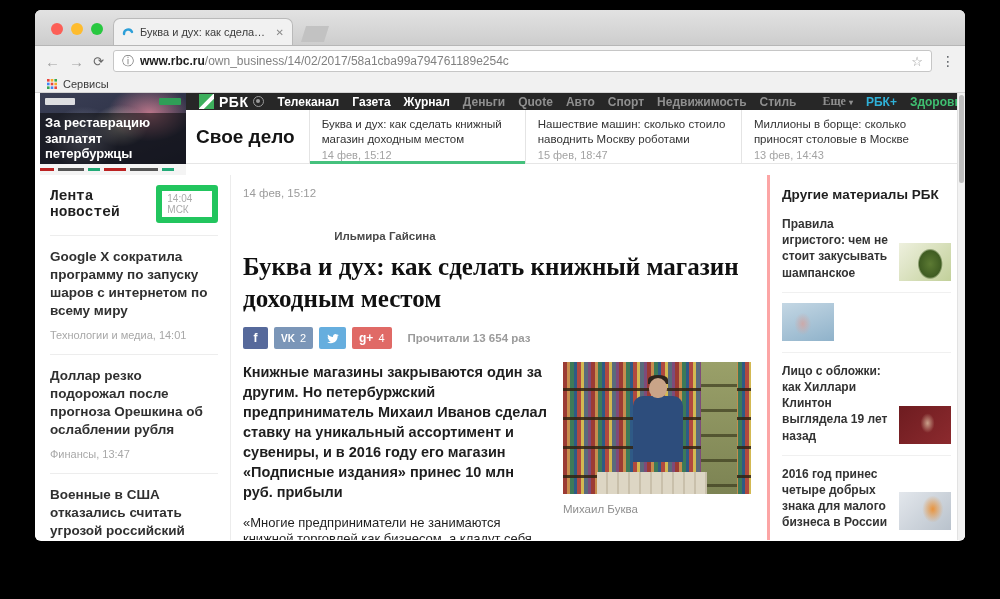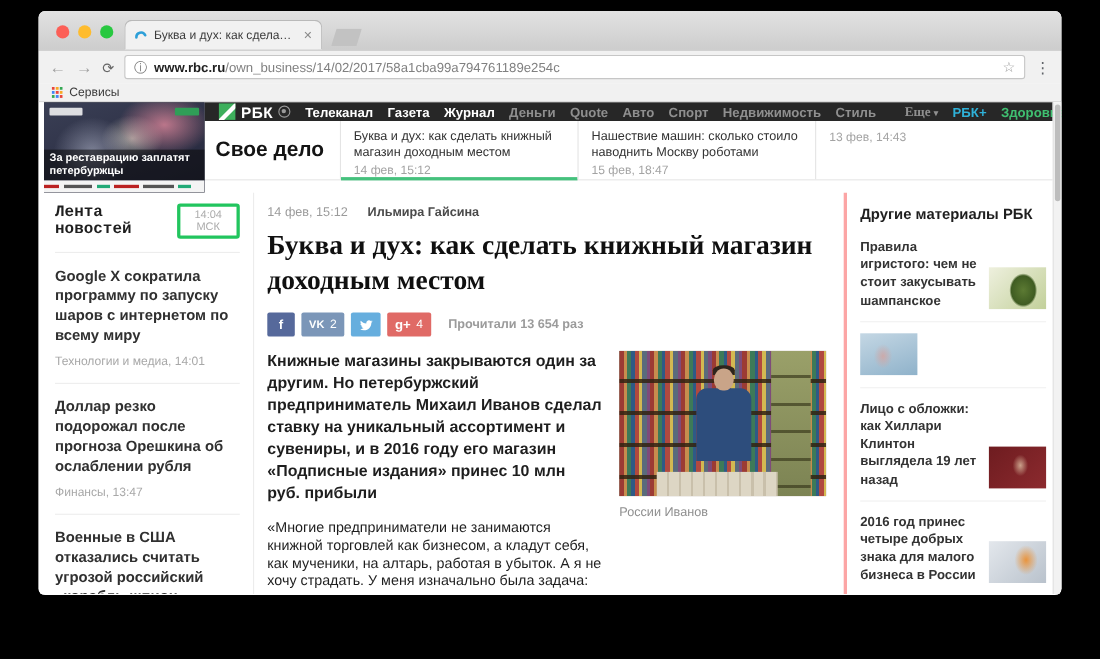--- a/index.html
+++ b/index.html
@@ -44,21 +44,21 @@
   .ad { width:146px; height:82px; margin-left:5px; position:relative; overflow:hidden; background:#1c1e2c; cursor:pointer; }
   .ad-art { position:absolute; inset:0;
     background:
       radial-gradient(60px 40px at 75% 25%, rgba(233,140,160,.75), transparent 70%),
       radial-gradient(50px 45px at 30% 55%, rgba(200,205,225,.5), transparent 70%),
       radial-gradient(40px 30px at 55% 40%, rgba(240,230,210,.6), transparent 70%),
       linear-gradient(160deg,#3a3f55,#23253a); }
   .ad-chip-l { position:absolute; left:5px; top:5px; width:30px; height:7px; background:rgba(250,250,250,.85); border-radius:1px; }
   .ad-chip-r { position:absolute; right:5px; top:5px; width:22px; height:7px; background:#2f9e57; border-radius:1px; }
   .ad-headline { position:absolute; left:0; right:0; bottom:11px; padding:2px 5px; background:rgba(10,10,10,.55);
-                 color:#fff; font-size:10px; font-weight:bold; line-height:1.2; }
+                 color:#fff; font-size:13px; font-weight:bold; line-height:1.2; }
   .ad-ticker { position:absolute; left:0; right:0; bottom:0; height:11px; background:#f4f4f4;
     background-image:linear-gradient(90deg,#b22 0 14px,transparent 14px 18px,#555 18px 44px,transparent 44px 48px,#2a7 48px 60px,transparent 60px 64px,#b22 64px 86px,transparent 86px 90px,#555 90px 118px,transparent 118px 122px,#2a7 122px 134px,transparent 134px);
     background-size:100% 3px; background-position:0 4px; background-repeat:no-repeat; }
 
   .top-right { flex:1; display:flex; flex-direction:column; min-width:0; }
   .darknav { height:17px; background:#272727; display:flex; align-items:center; padding:0 13px; gap:13px; white-space:nowrap; }
   .logo { display:flex; align-items:center; gap:5px; cursor:pointer; }
   .logo-sq { width:15px; height:15px; background:var(--logo-green,#3daf5c); position:relative; overflow:hidden; }
   .logo-sq::after { content:""; position:absolute; left:-4px; top:6px; width:26px; height:4px; background:#fff; transform:rotate(-45deg); }
   .logo-txt { color:#fff; font-weight:bold; font-size:14px; letter-spacing:.5px; }
@@ -82,30 +82,30 @@
   .tabstory .tt { font-size:11.5px; color:#333; line-height:1.3; }
   .tabstory .td { font-size:11px; color:#a3a3a3; margin-top:2px; }
   .tabstory.active::after { content:""; position:absolute; left:0; right:0; bottom:-1px; height:3px; background:var(--accent-green,#45c17d); }
 
   .content-row { display:flex; align-items:stretch; height:365px; overflow:hidden; }
 
   
   .feed-col { width:196px; padding:10px 12px 0 15px; border-right:1px solid #ececec; }
   .feed-head { display:flex; align-items:center; gap:8px; padding-bottom:12px; border-bottom:1px solid #ededed; }
   .feed-title { font-size:14.5px; font-weight:bold; color:#1f1f1f;font-family:Liberation Mono, monospace; }
-  .feed-clock { font-size:10px; color:#ababab; border:3px solid #22c55e; border-radius:3px; padding:2px 5px;text-align:center; }
+  .feed-clock { font-size:10px; color:#ababab; border:6px solid #22c55e; border-radius:3px; padding:2px 5px; }
   .feed-item { padding:12px 0 13px; border-bottom:1px solid #ededed; cursor:pointer; }
   .feed-item .ft { font-size:13.5px; font-weight:bold; color:#303030; line-height:1.33; }
   .feed-item .fm { font-size:11px; color:#a8a8a8; margin-top:9px; }
 
   
   .main-col { flex:1; min-width:0; padding:10px 16px 0 12px; }
   .meta-row { display:flex; gap:18px; font-size:11.5px; margin-top:2px; }
   .meta-date { color:#9b9b9b; }
-  .meta-author { color:#4a4a4a; font-weight:bold; }
+  .meta-author { color:#4a4a4a; font-weight:bold;margin-top:43px; }
   .art-title { font-family:"Liberation Serif","DejaVu Serif",serif; font-size:25px; font-weight:bold;
                color:#101010; line-height:1.28; margin:9px 0 12px; }
   .social-row { display:flex; align-items:center; gap:6px; margin-bottom:13px; }
   .sbtn { height:22px; min-width:25px; border-radius:2px; color:#fff; display:flex; align-items:center;
           justify-content:center; font-size:12px; font-weight:bold; padding:0 7px; gap:5px; cursor:pointer; }
   .sbtn .cnt { font-size:11px; font-weight:normal; }
   .sbtn.fb { background:var(--facebook-blue,#56699b); }
   .sbtn.vk { background:var(--vk-blue,#7b96b8); font-size:10px;justify-content:flex-end; }
   .sbtn.tw { background:var(--twitter-blue,#66aede); }
   .sbtn.gp { background:var(--gplus-red,#e06a66); }
@@ -233,20 +233,21 @@
           <div class="tabs">
             <div class="tabstory active">
               <div class="tt">Буква и дух: как сделать книжный магазин доходным местом</div>
               <div class="td">14 фев, 15:12</div>
             </div>
             <div class="tabstory">
               <div class="tt">Нашествие машин: сколько стоило наводнить Москву роботами</div>
               <div class="td">15 фев, 18:47</div>
             </div>
             <div class="tabstory">
+              <div class="tt">Миллионы в борще: сколько приносят столовые в Москве</div>
               <div class="td">13 фев, 14:43</div>
             </div>
           </div>
         </div>
       </div>
     </div>
 
     <div class="content-row">
 
       <div class="feed-col">
@@ -302,21 +303,21 @@
           </div>
           <div class="figure">
             <div class="photo">
               <div class="books-bg"></div>
               <div class="shelf-unit"></div>
               <div class="person-body"></div>
               <div class="person-hair"></div>
               <div class="person-head"></div>
               <div class="counter"></div>
             </div>
-            <div class="caption">России Иванов</div>
+            <div class="caption">Михаил Буква</div>
           </div>
         </div>
       </div>
 
       <div class="related-col">
         <div class="rel-head">Другие материалы РБК</div>
         <div class="rel-item">
           <div class="rt">Правила игристого: чем не стоит закусывать шампанское</div>
           <div class="thumb th1"></div>
         </div>

